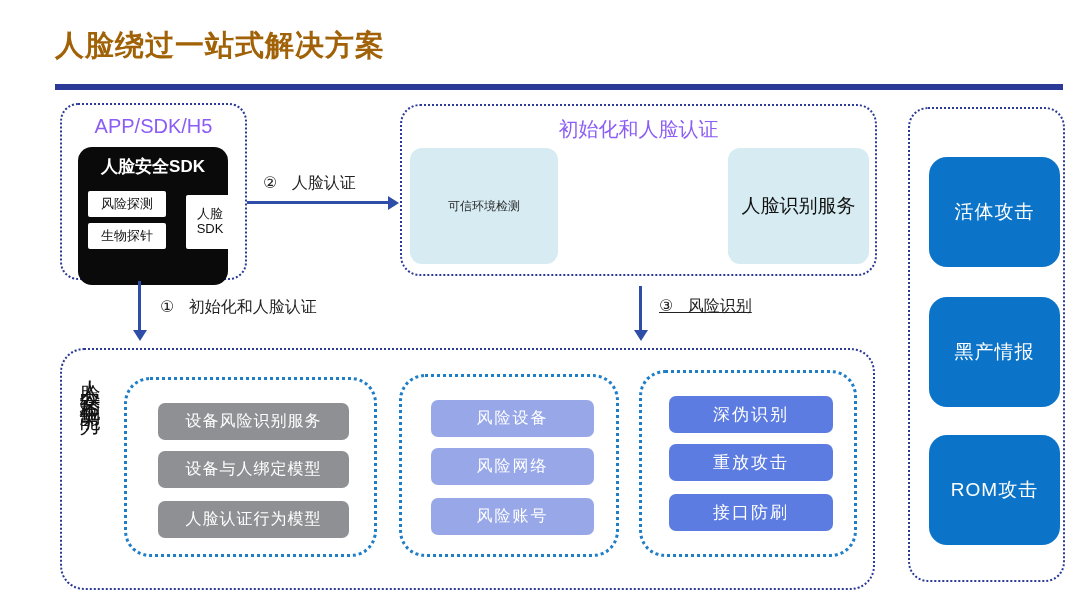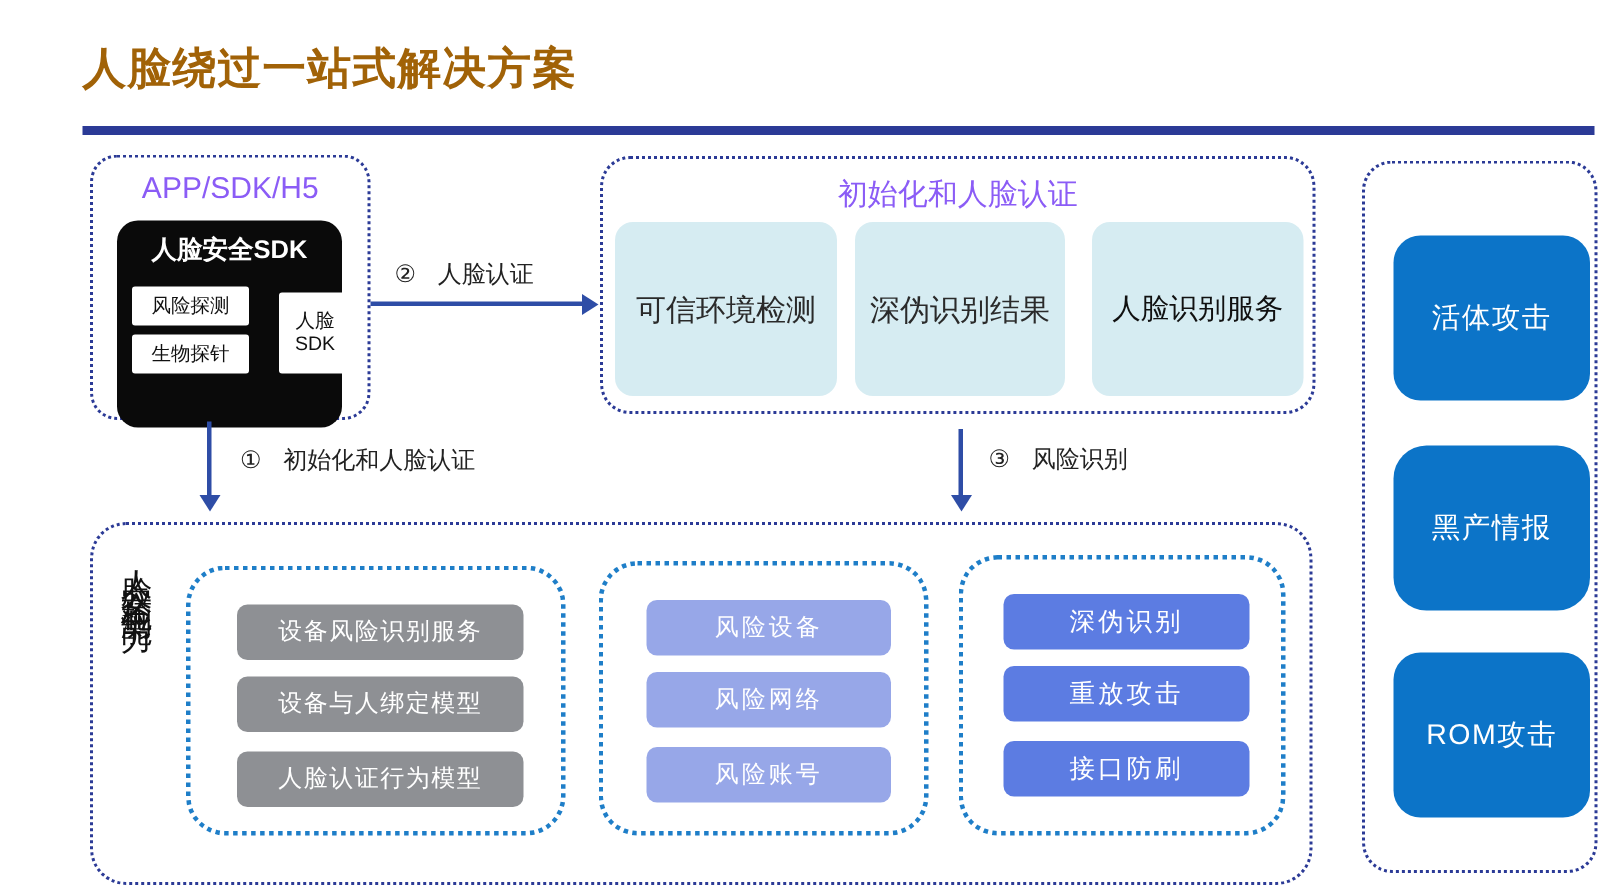--- a/index.html
+++ b/index.html
@@ -81,21 +81,21 @@
   
   .cloud-box { left: 400px; top: 104px; width: 477px; height: 172px; }
   .cloud-item {
     position: absolute;
     top: 42px; height: 116px;
     background: #d6ecf2;
     border-radius: 12px;
     display: flex;
     align-items: center;
     justify-content: center;
-    font-size: 20px;
+    font-size: 12px;
     color: #2a2a2a;
   }
   .cloud-item-1 { left: 8px;   width: 148px; }
   .cloud-item-2 { left: 168px; width: 140px; }
   .cloud-item-3 { left: 326px; width: 141px; font-size: 19px; color: #111; }
 
   
   .flow-label { font-size: 16px; color: #222222; word-spacing: 10px; white-space: nowrap; }
   .hline { background: #2e4da6; height: 3px; }
   .vline { background: #2e4da6; width: 3px; }
@@ -160,21 +160,21 @@
     background: #0c74c8;
     border-radius: 18px;
     color: #ffffff;
     font-size: 19px;
     display: flex;
     align-items: center;
     justify-content: center;
     letter-spacing: 1px;
   }
   .rb-1 { top: 48px; }
-  .rb-2 { top: 188px; border-radius: 22px; }
+  .rb-2 { top: 188px; }
   .rb-3 { top: 326px; }
 </style>
 </head>
 <body>
 
 <div class="canvas">
 
   <div class="abs page-title">人脸绕过一站式解决方案</div>
   <div class="abs title-rule"></div>
 
@@ -184,35 +184,34 @@
       <div class="sdk-title">人脸安全SDK</div>
       <div class="sdk-chip sdk-chip-1">风险探测</div>
       <div class="sdk-chip sdk-chip-2">生物探针</div>
       <div class="sdk-chip sdk-chip-3">人脸SDK</div>
     </div>
   </div>
 
   <div class="abs dotted-box cloud-box">
     <div class="box-title" style="top:10px;">初始化和人脸认证</div>
     <div class="cloud-item cloud-item-1">可信环境检测</div>
-    <div class="cloud-item cloud-item-2">深伪识别结果</div>
     <div class="cloud-item cloud-item-3">人脸识别服务</div>
   </div>
 
   <div class="abs flow-label" style="left:263px; top:173px;">② 人脸认证</div>
   <div class="abs hline" style="left:247px; top:201px; width:142px;"></div>
   <div class="abs arrow-right" style="left:388px; top:196px;"></div>
 
   <div class="abs vline" style="left:138px; top:281px; height:50px;"></div>
   <div class="abs arrow-down" style="left:133px; top:330px;"></div>
   <div class="abs flow-label" style="left:160px; top:297px;">① 初始化和人脸认证</div>
 
   <div class="abs vline" style="left:639px; top:286px; height:45px;"></div>
   <div class="abs arrow-down" style="left:634px; top:330px;"></div>
-  <div class="abs flow-label" style="left:659px; top:296px;">③ 风险识别</div>
+  <div class="abs flow-label" style="left:659px; top:296px;text-decoration:underline;">③ 风险识别</div>
 
   <div class="abs dotted-box detect-box">
     <div class="side-label">人脸安全检测能力</div>
 
     <div class="group-box group-1">
       <div class="chip g1chip row-1">设备风险识别服务</div>
       <div class="chip g1chip row-2">设备与人绑定模型</div>
       <div class="chip g1chip row-3">人脸认证行为模型</div>
     </div>
 

